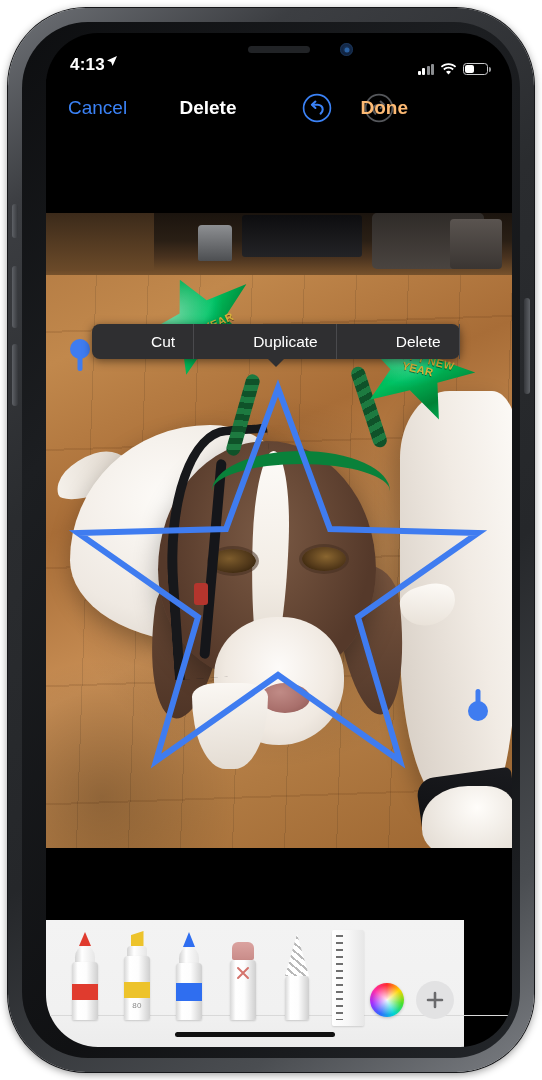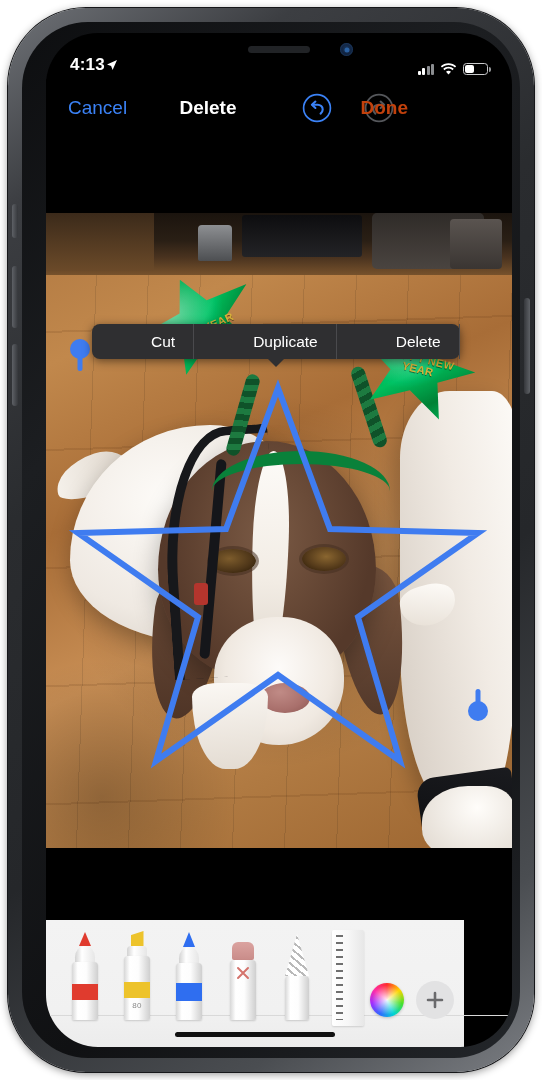--- a/index.html
+++ b/index.html
@@ -52,42 +52,42 @@
     content:""; position:absolute; left:50%; top:50%; transform:translate(-50%,-50%);
     width:5px; height:5px; border-radius:50%; background:#2e6ab0; opacity:.85;
   }
 
   
   .statusbar{
     position:absolute; left:0; top:0; width:466px; height:46px; z-index:30;
     color:#fff; display:flex; align-items:flex-end; justify-content:space-between;
     padding:0 24px 4px 24px;
   }
-  .status-left{ display:flex; align-items:center; gap:1px; font-size:17px; font-weight:bold; letter-spacing:.2px;}
+  .status-left{ display:flex; align-items:flex-start; gap:1px; font-size:17px; font-weight:bold; letter-spacing:.2px;}
   .loc-arrow{ width:12px; height:12px; display:block; }
   .status-right{ display:flex; align-items:center; gap:6px; }
   .bars{ display:flex; align-items:flex-end; gap:1.5px; height:11px; }
   .bars i{ display:block; width:3px; background:#8b8d90; border-radius:1px; }
   .bars i.on{ background:#fff; }
   .bars i:nth-child(1){ height:4px; }
   .bars i:nth-child(2){ height:6.5px; }
   .bars i:nth-child(3){ height:9px; }
   .bars i:nth-child(4){ height:11px; }
   .batt{ position:relative; width:25px; height:12px; border:1.4px solid #c9cacc; border-radius:3.5px; }
   .batt::after{ content:""; position:absolute; right:-4px; top:3.4px; width:2px; height:5px;
                 background:#9a9c9f; border-radius:0 2px 2px 0; }
   .batt b{ position:absolute; left:1.4px; top:1.4px; bottom:1.4px; width:36%; background:#fff; border-radius:2px; display:block;}
 
   
   .navbar{
     position:absolute; left:0; top:46px; width:384px; height:58px;
     background:#000; display:flex; align-items:center; z-index:25;
   }
   .nav-cancel{ position:absolute; left:22px; color:#3b82f6; font-size:19px; }
-  .nav-done{ position:absolute; right:22px; color:#c2410c; font-size:19px; font-weight:bold; }
+  .nav-done{ position:absolute; right:22px; color:#fdba74; font-size:19px; font-weight:bold; }
   .nav-title{ position:absolute; left:50%; transform:translateX(-50%); margin-left:-30px;
               color:#fff; font-size:19px; font-weight:bold; }
   .nav-undo{ position:absolute; left:256px; width:30px; height:30px; }
   .nav-redo{ position:absolute; left:318px; width:30px; height:30px; }
   .iconbtn{ display:block; width:30px; height:30px; }
 
   
   .canvas-wrap{
     position:absolute; left:0; top:180px; width:466px; height:635px; overflow:hidden;
     background:#000;

